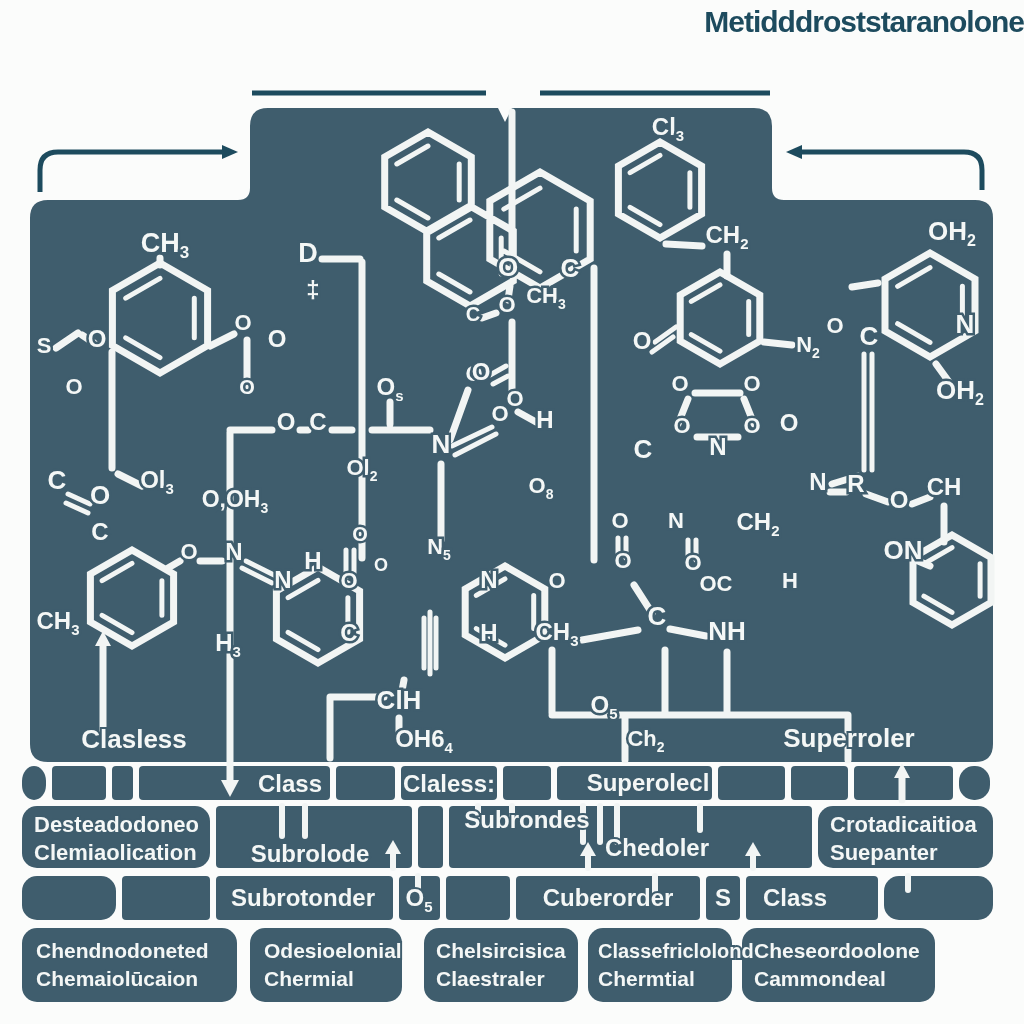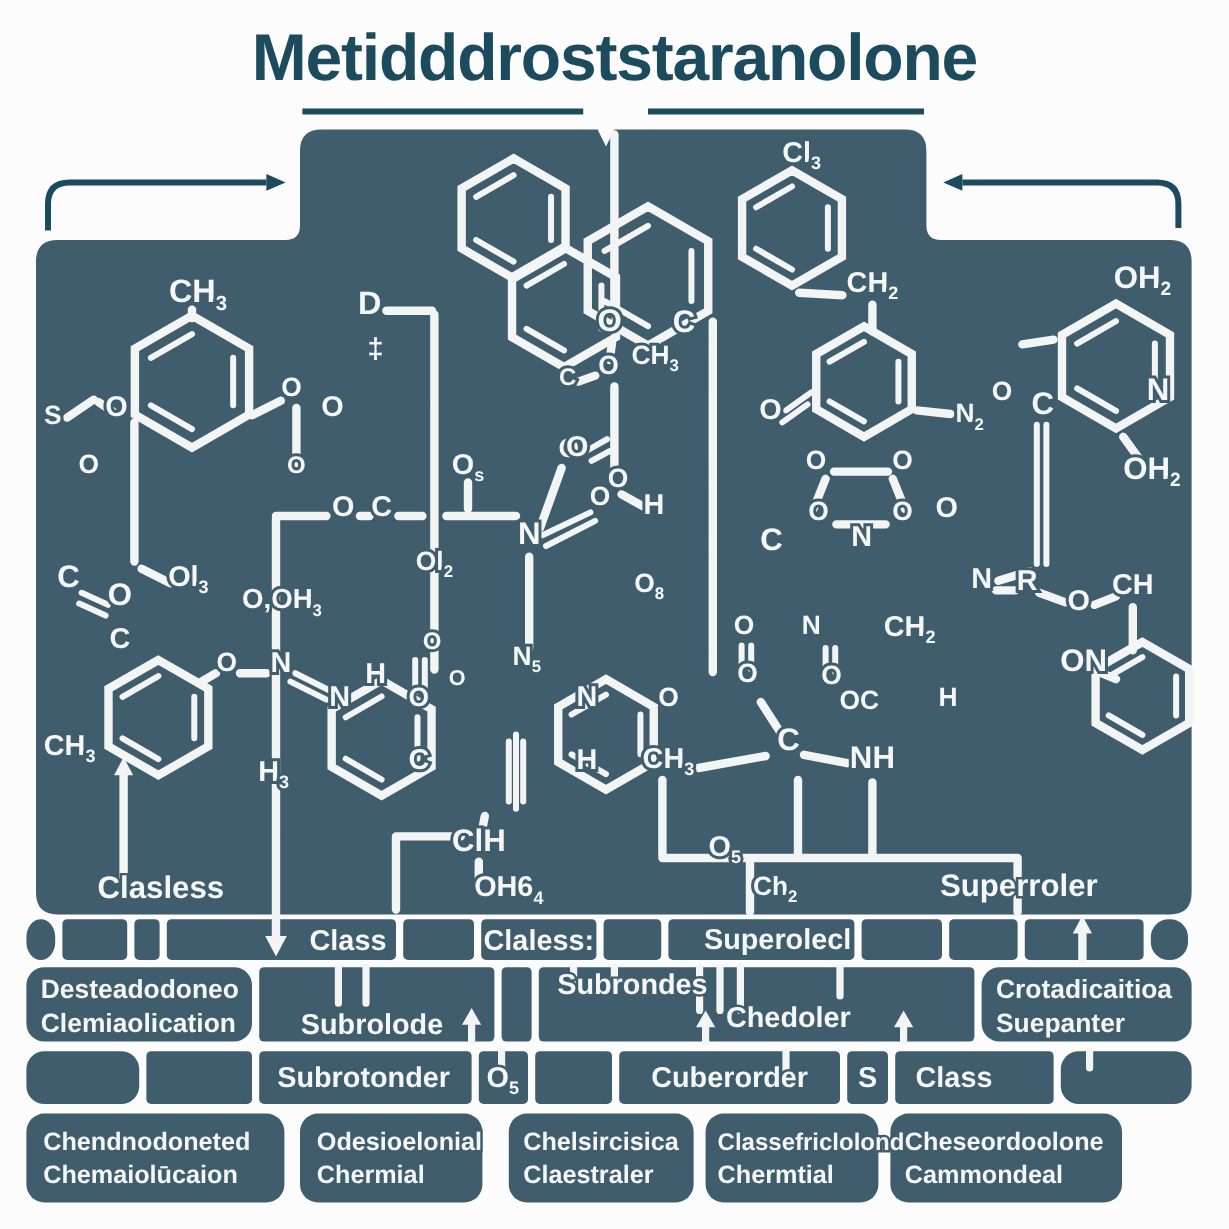--- a/index.html
+++ b/index.html
@@ -4,22 +4,22 @@
 <style>
   :root{
     --panel:#3f5d6d;
     --ink:#1d4b5e;
     --line:#f2f5f4;
     --bg:#fbfcfb;
   }
   html,body{margin:0;padding:0;background:var(--bg);}
   .stage{position:relative;width:1024px;height:1024px;overflow:hidden;
          font-family:"Liberation Sans", sans-serif;background:var(--bg);}
-  .title{position:absolute;top:16px;left:0;width:100%;margin:0;text-align:center;
-         font-weight:800;font-size:55px;letter-spacing:-1px;color:var(--ink);}
+  .title{position:absolute;top:5px;left:0;width:100%;margin:0;text-align:right;
+         font-weight:800;font-size:30px;letter-spacing:-1px;color:var(--ink);}
   svg{position:absolute;left:0;top:0;}
   .atom{fill:#f4f7f6;font-weight:700;paint-order:stroke;stroke:var(--panel);stroke-width:5px;}
   .uilab{fill:#f4f7f6;font-weight:700;paint-order:stroke;stroke:var(--panel);stroke-width:4px;}
   .ink{fill:var(--ink);stroke:var(--bg);stroke-width:6px;font-weight:800;}
   .seg{fill:var(--panel);}
 </style>
 </head>
 <body>
 
 <div class="stage">

